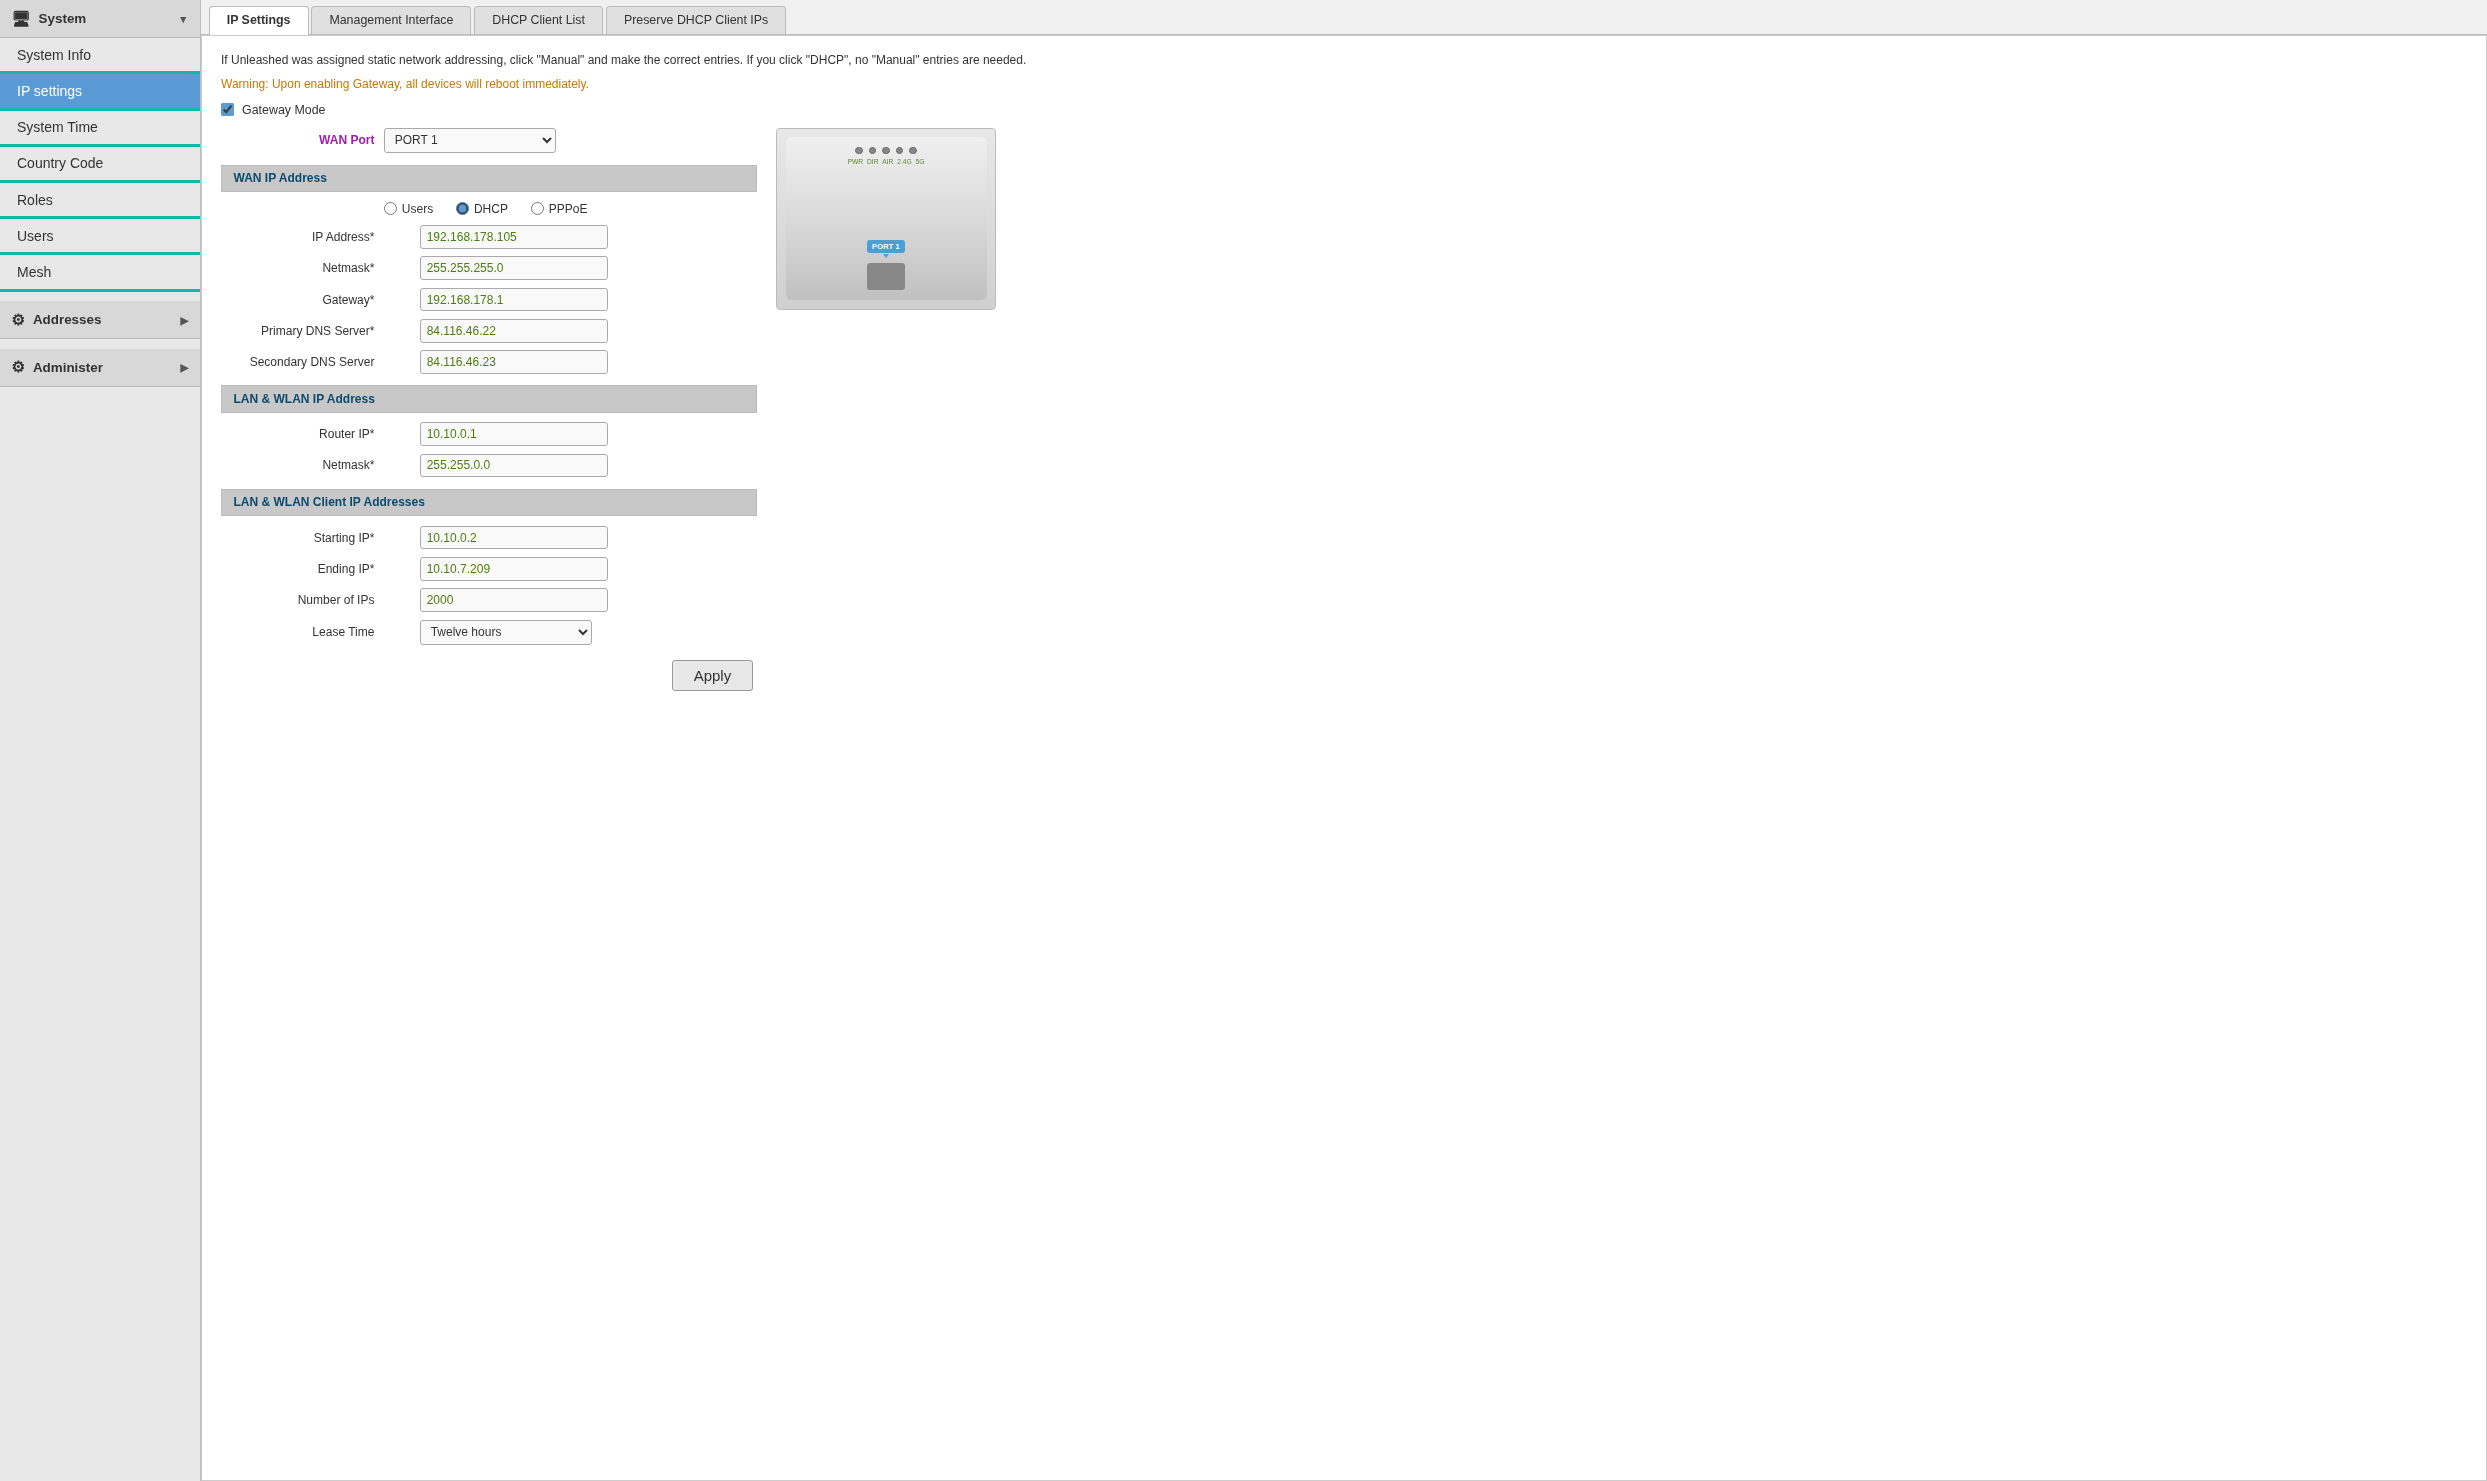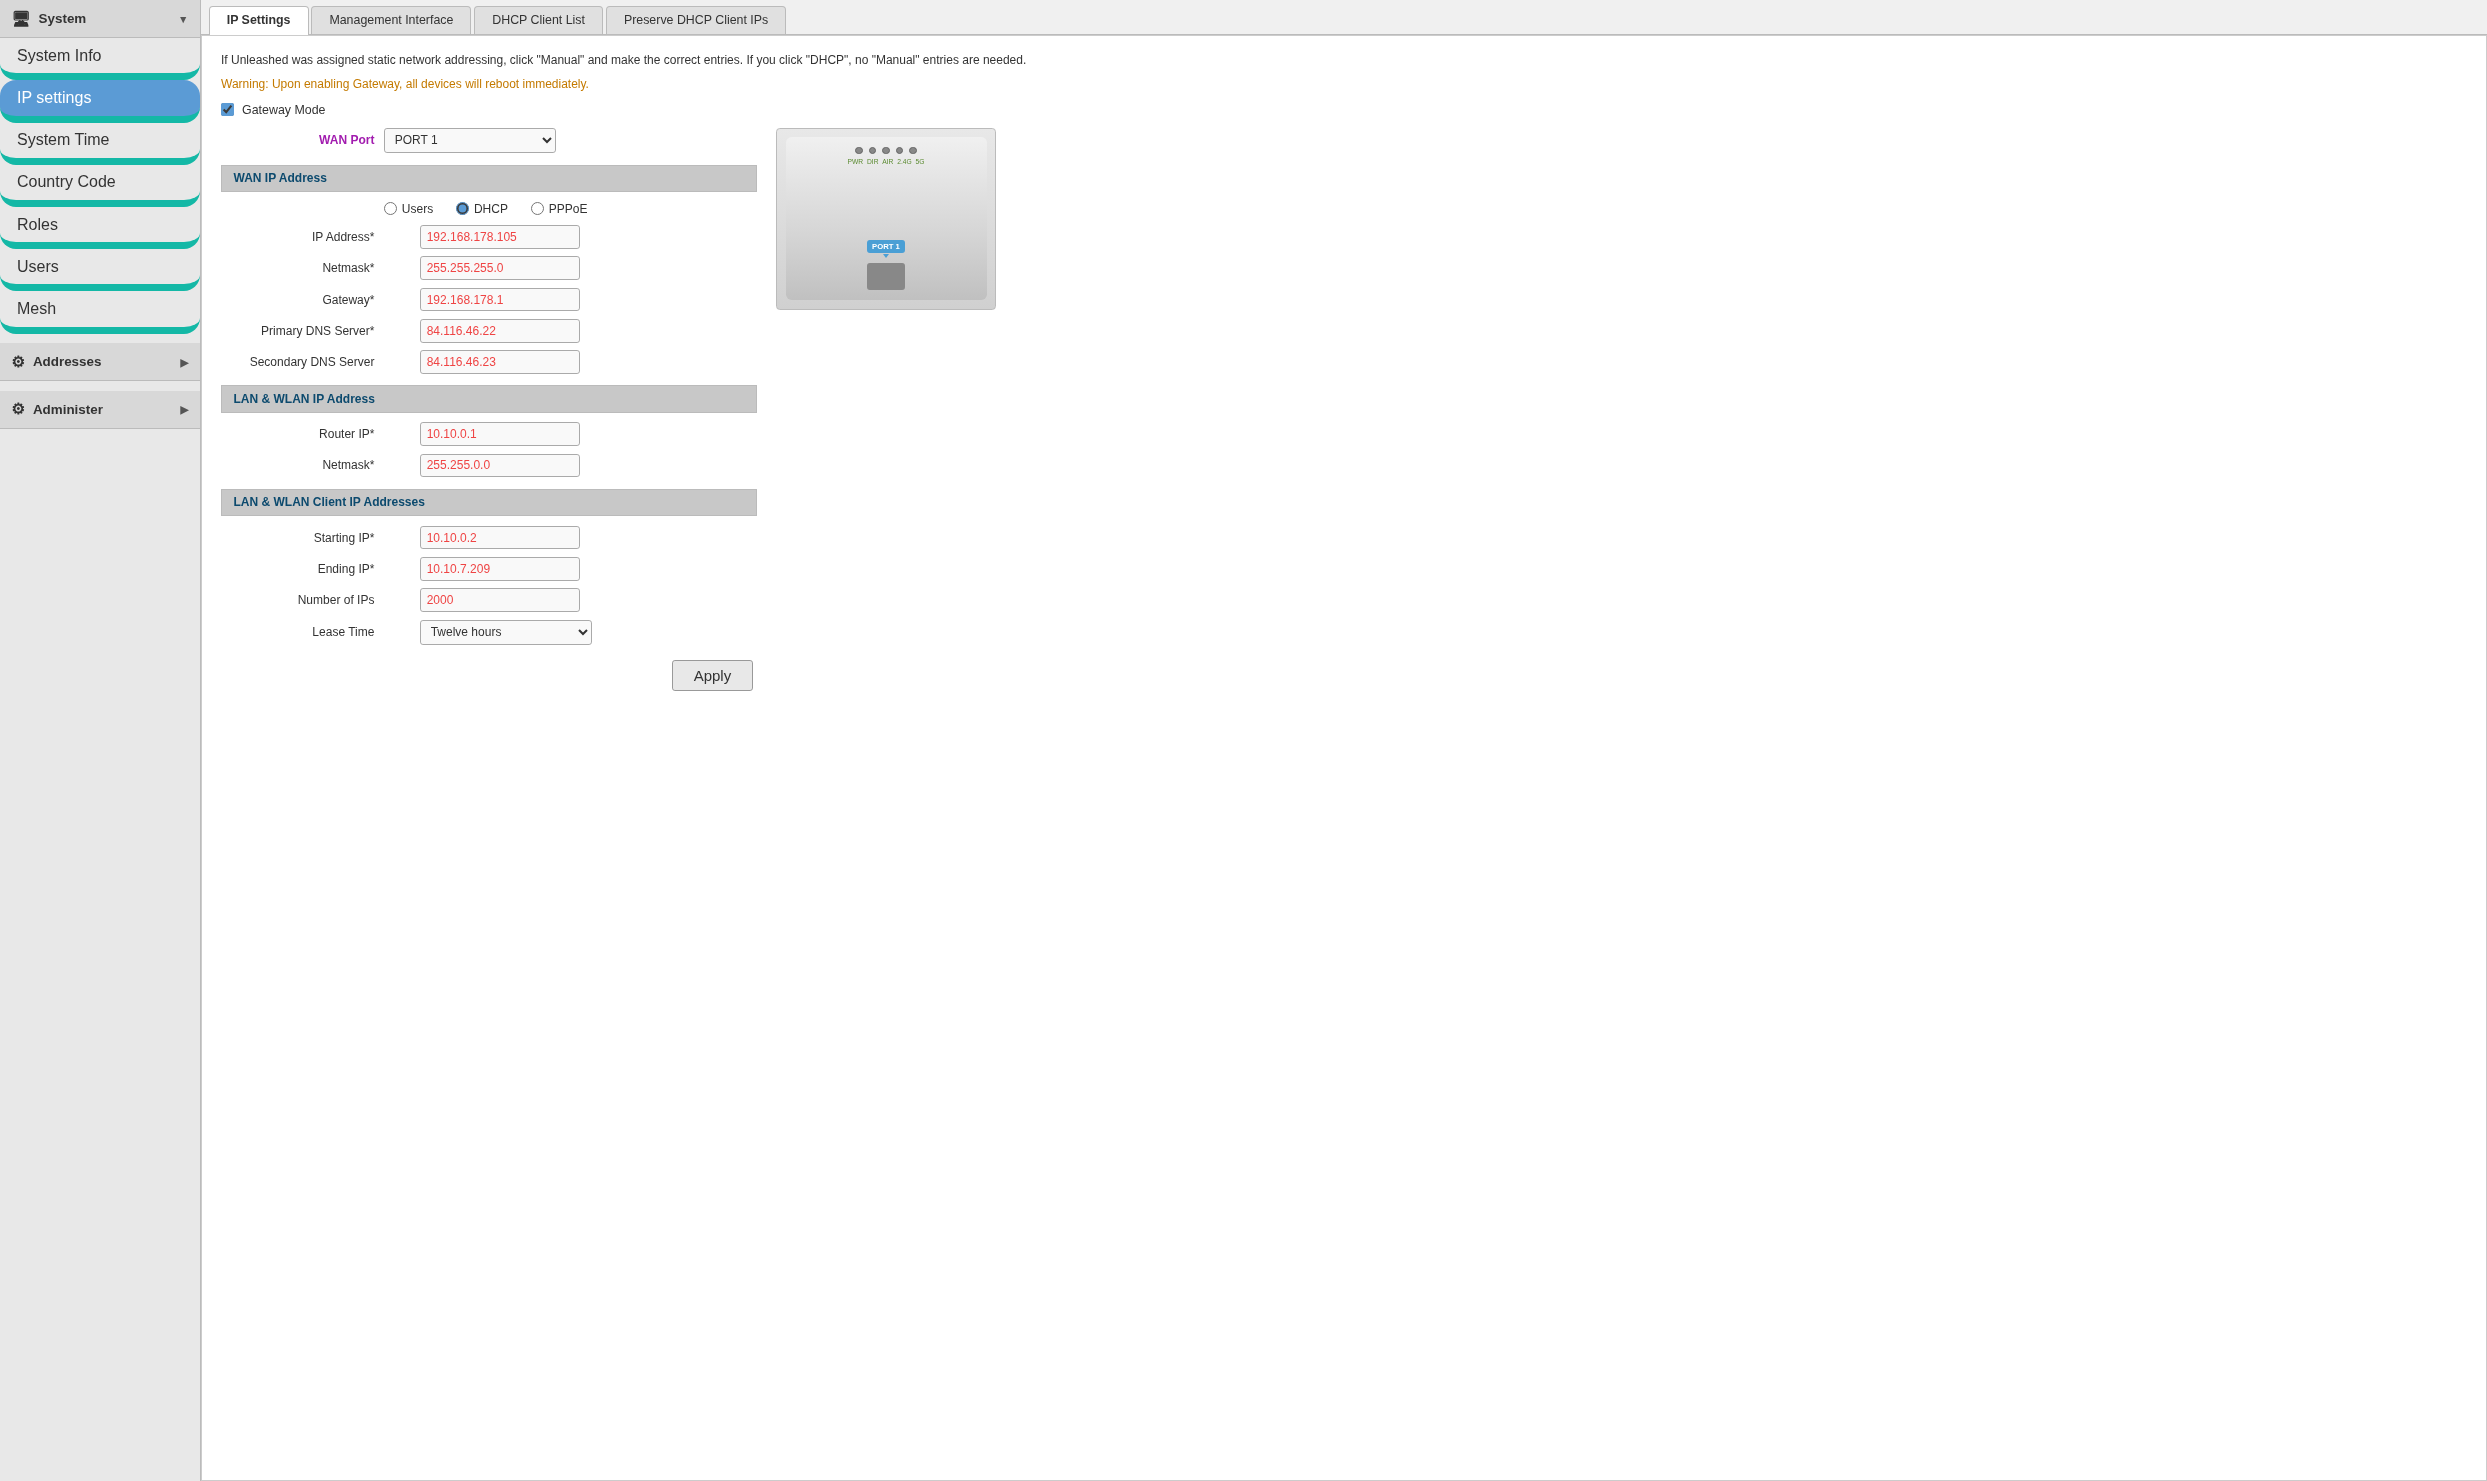--- a/index.html
+++ b/index.html
@@ -30,26 +30,25 @@
       margin-right: 7.7px;
       font-size: 15.3px;
     }
     .sidebar-section-header .arrow {
       margin-left: auto;
       font-size: 10.5px;
       color: #555;
     }
     .sidebar-item {
       padding: 8.6px 13.4px 8.6px 17px;
-      border-bottom: 7px solid #14b8a6;
+      border-bottom: 3px solid #14b8a6;
       cursor: pointer;
       color: #333;
-      font-size: 16px;
+      font-size: 14px;
       background: #e8e8e8;
-      border-radius: 16px;
     }
     .sidebar-item.active {
       background: #5b9bd5;
       color: #fff;
     }
 
     
     .main {
       flex: 1;
       background: #f0f0f0;
@@ -158,27 +157,27 @@
     .form-label {
       text-align: right;
       min-width: 163px;
       padding-right: 9.6px;
       font-size: 12px;
       color: #333;
       font-weight: normal;
     }
 
     .form-input {
-      width: 160px;
+      width: 188px;
       padding: 3.8px 5.7px;
       border: 1px solid #aaa;
       border-radius: 2.9px;
       font-size: 12px;
       background: #f9f9f9;
-      color: #ef4444;
+      color: #4d7c0f;
     }
     .form-select {
       width: 172px;
       padding: 3.8px 5.7px;
       border: 1px solid #aaa;
       border-radius: 2.9px;
       font-size: 12px;
       background: #f9f9f9;
       color: #333;
     }

